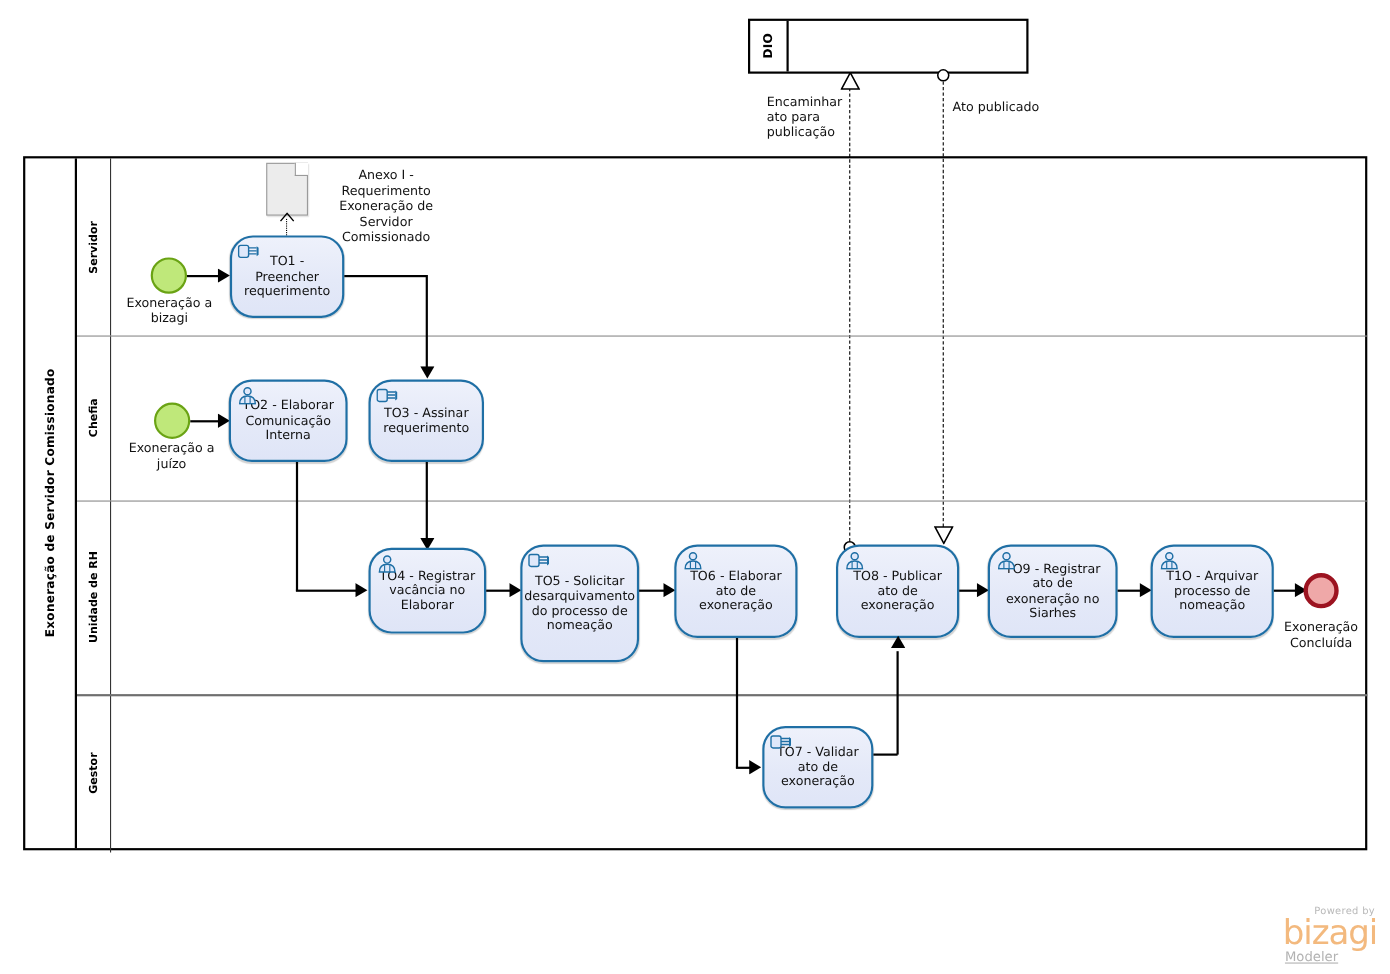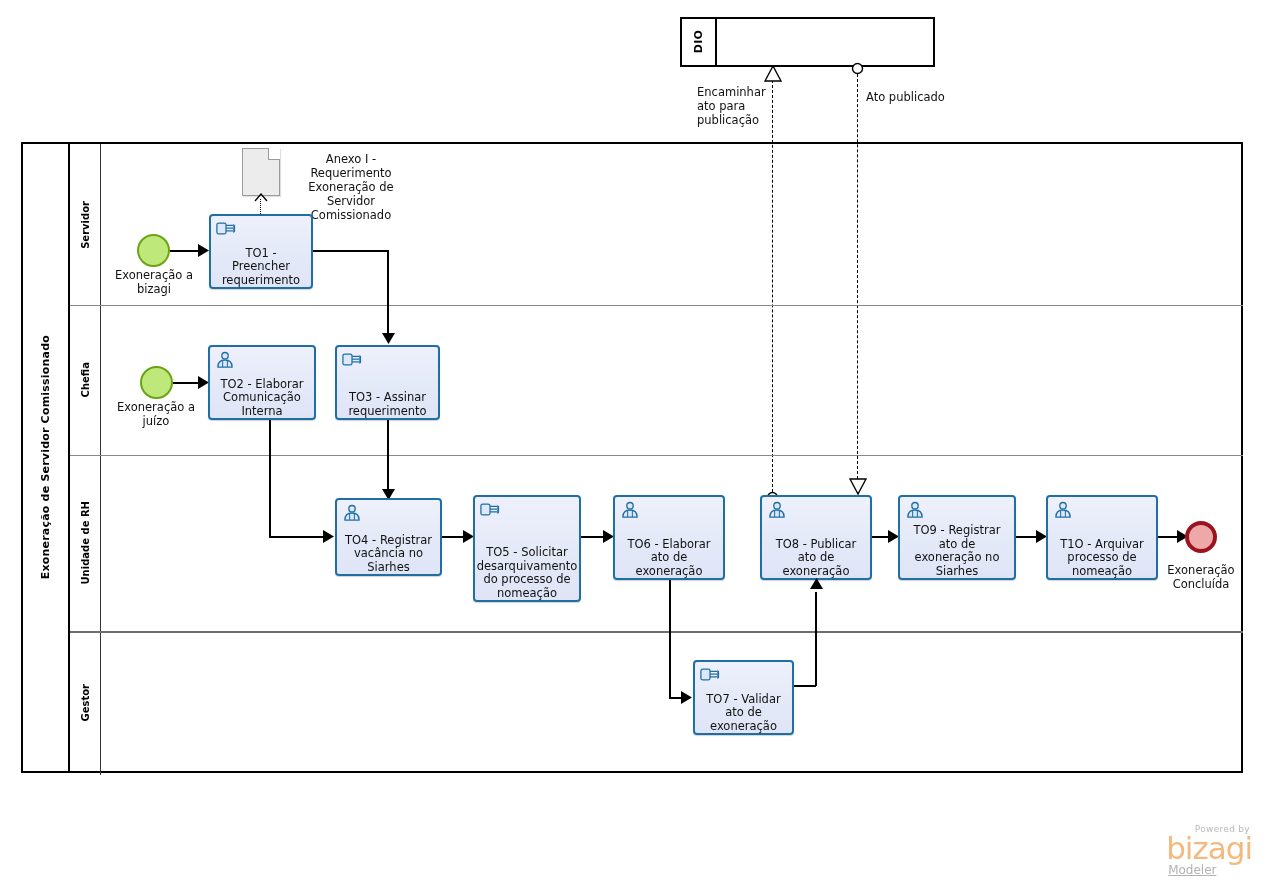--- a/index.html
+++ b/index.html
@@ -21,24 +21,24 @@
   .lane-header-text{
      writing-mode:vertical-rl;transform:rotate(180deg);
      font-size:10px;font-weight:bold;color:#000;white-space:nowrap;
      font-family:"DejaVu Sans",sans-serif;
   }
   .lane-sep{background:#6f6f6f;height:1px;}
   .lane-sep.thin{background:#8a8a8a;}
 
   
   .task{
-     border:2px solid #1f6fa5;border-radius:4px;
+     border:2px solid #1f6fa5;border-radius:21px;
      background:linear-gradient(180deg,#eef1fb 0%,#e4e9f8 55%,#dfe5f7 100%);
      box-shadow:0 1px 1px rgba(0,0,0,.18);
-     display:flex;align-items:flex-end;justify-content:center;
+     display:flex;align-items:center;justify-content:center;
   }
   .task-label{
      font-size:11.5px;line-height:13.5px;color:#111;text-align:center;
      padding:0 4px;font-family:"DejaVu Sans",sans-serif;
   }
   .task-icon{position:absolute;left:5px;top:4px;width:20px;height:17px;}
 
   
   .start-ev{border-radius:50%;border:2px solid #6aa314;background:#bfe87a;}
   .end-ev{border-radius:50%;border:4px solid #9c1320;background:#efa8a8;}
@@ -199,21 +199,21 @@
   <svg class="abs" style="left:382px;top:489px;width:13px;height:12px;" viewBox="0 0 13 12">
     <polygon points="0,0 13,0 6.5,11" fill="#000"></polygon>
   </svg>
 
   <div class="abs task" style="left:335px;top:498px;width:107px;height:78px;">
     <svg class="task-icon" viewBox="0 0 20 18">
       <circle cx="10" cy="5" r="3.4" fill="#dfe8fa" stroke="#1f6fa5" stroke-width="1.4"></circle>
       <path d="M2.5 17 C2.5 11.5 6 9.5 10 9.5 C14 9.5 17.5 11.5 17.5 17 Z" fill="#dfe8fa" stroke="#1f6fa5" stroke-width="1.4"></path>
       <path d="M7.5 10.5 V17 M12.5 10.5 V17" stroke="#1f6fa5" stroke-width="1.1"></path>
     </svg>
-    <span class="task-label">TO4 - Registrar vacância no Siarhes</span>
+    <span class="task-label">TO4 - Registrar vacância no Elaborar</span>
   </div>
 
   <div class="abs ln h" style="left:442px;top:536px;width:26px;"></div>
   <svg class="abs" style="left:463px;top:530px;width:12px;height:13px;" viewBox="0 0 12 13">
     <polygon points="0,0 11,6.5 0,13" fill="#000"></polygon>
   </svg>
 
   <div class="abs task" style="left:473px;top:495px;width:108px;height:107px;">
     <svg class="task-icon" viewBox="0 0 22 18">
       <rect x="1" y="3" width="10" height="12" rx="2" fill="#dfe8fa" stroke="#1f6fa5" stroke-width="1.4"></rect>

